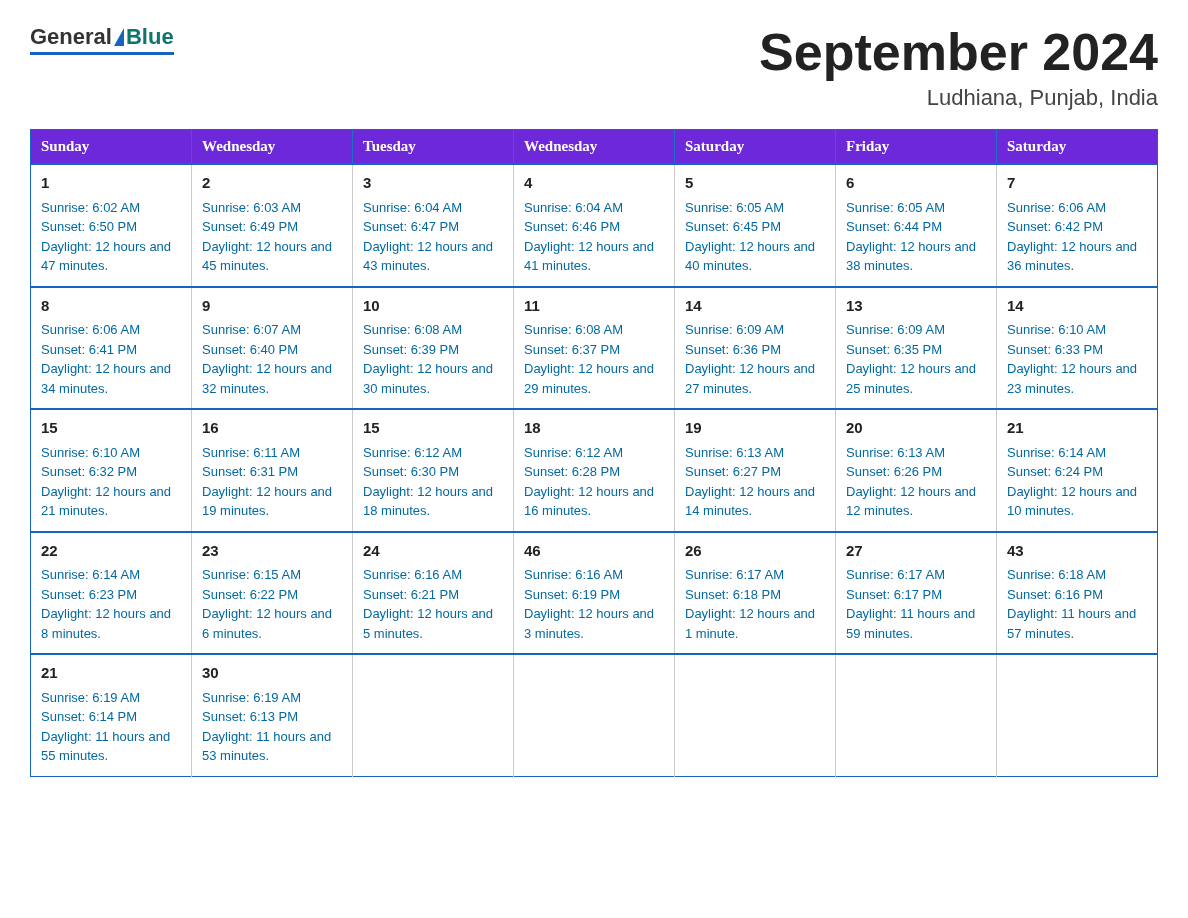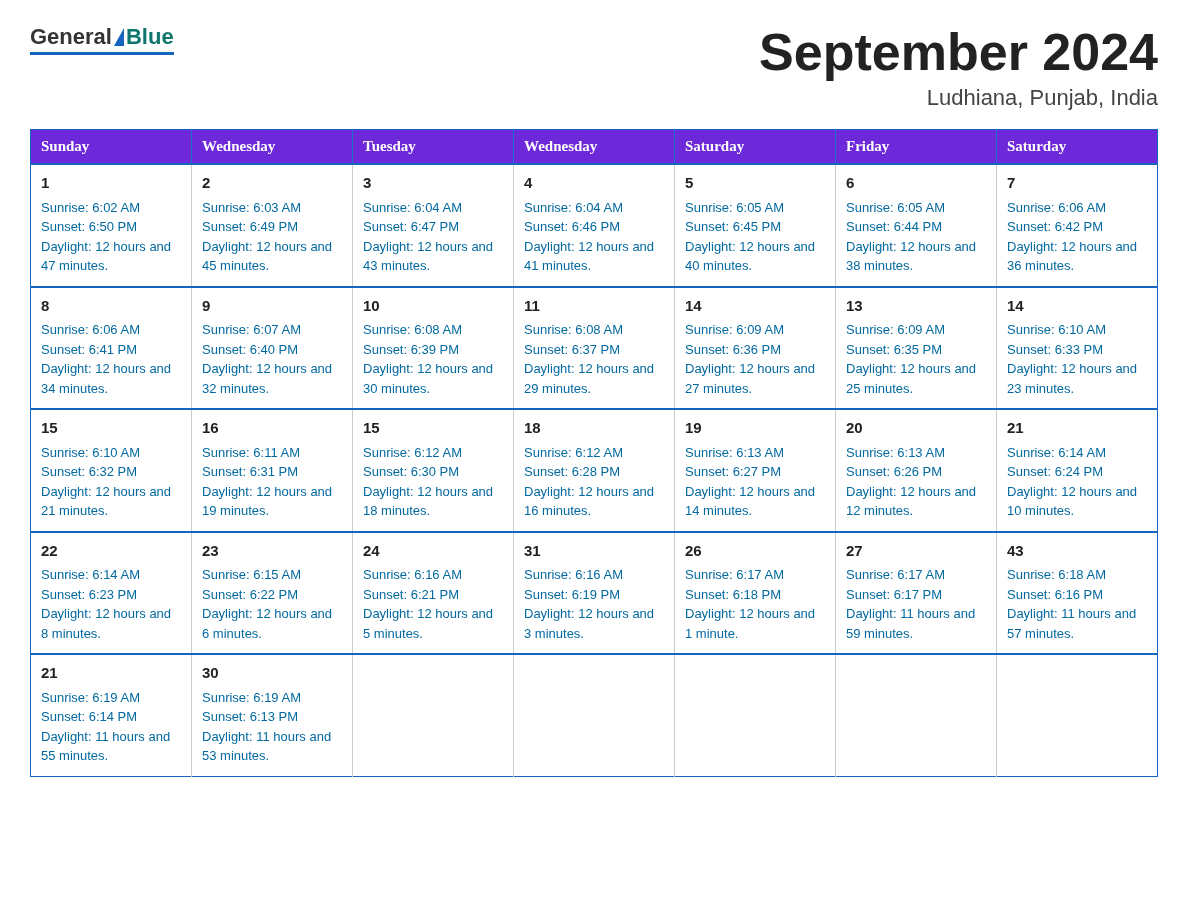--- a/index.html
+++ b/index.html
@@ -173,21 +173,21 @@
           <td><span class="day-num">15</span><span class="day-info">Sunrise: 6:12 AM<br>Sunset: 6:30 PM<br>Daylight: 12 hours and 18 minutes.</span></td>
           <td><span class="day-num">18</span><span class="day-info">Sunrise: 6:12 AM<br>Sunset: 6:28 PM<br>Daylight: 12 hours and 16 minutes.</span></td>
           <td><span class="day-num">19</span><span class="day-info">Sunrise: 6:13 AM<br>Sunset: 6:27 PM<br>Daylight: 12 hours and 14 minutes.</span></td>
           <td><span class="day-num">20</span><span class="day-info">Sunrise: 6:13 AM<br>Sunset: 6:26 PM<br>Daylight: 12 hours and 12 minutes.</span></td>
           <td><span class="day-num">21</span><span class="day-info">Sunrise: 6:14 AM<br>Sunset: 6:24 PM<br>Daylight: 12 hours and 10 minutes.</span></td>
         </tr>
         <tr>
           <td><span class="day-num">22</span><span class="day-info">Sunrise: 6:14 AM<br>Sunset: 6:23 PM<br>Daylight: 12 hours and 8 minutes.</span></td>
           <td><span class="day-num">23</span><span class="day-info">Sunrise: 6:15 AM<br>Sunset: 6:22 PM<br>Daylight: 12 hours and 6 minutes.</span></td>
           <td><span class="day-num">24</span><span class="day-info">Sunrise: 6:16 AM<br>Sunset: 6:21 PM<br>Daylight: 12 hours and 5 minutes.</span></td>
-          <td><span class="day-num">31</span><span class="day-info">Sunrise: 6:16 AM<br>Sunset: 6:19 PM<br>Daylight: 12 hours and 3 minutes.</span></td>
+          <td><span class="day-num">46</span><span class="day-info">Sunrise: 6:16 AM<br>Sunset: 6:19 PM<br>Daylight: 12 hours and 3 minutes.</span></td>
           <td><span class="day-num">26</span><span class="day-info">Sunrise: 6:17 AM<br>Sunset: 6:18 PM<br>Daylight: 12 hours and 1 minute.</span></td>
           <td><span class="day-num">27</span><span class="day-info">Sunrise: 6:17 AM<br>Sunset: 6:17 PM<br>Daylight: 11 hours and 59 minutes.</span></td>
           <td><span class="day-num">43</span><span class="day-info">Sunrise: 6:18 AM<br>Sunset: 6:16 PM<br>Daylight: 11 hours and 57 minutes.</span></td>
         </tr>
         <tr>
           <td><span class="day-num">21</span><span class="day-info">Sunrise: 6:19 AM<br>Sunset: 6:14 PM<br>Daylight: 11 hours and 55 minutes.</span></td>
           <td><span class="day-num">30</span><span class="day-info">Sunrise: 6:19 AM<br>Sunset: 6:13 PM<br>Daylight: 11 hours and 53 minutes.</span></td>
           <td class="empty-cell"></td>
           <td class="empty-cell"></td>
           <td class="empty-cell"></td>

